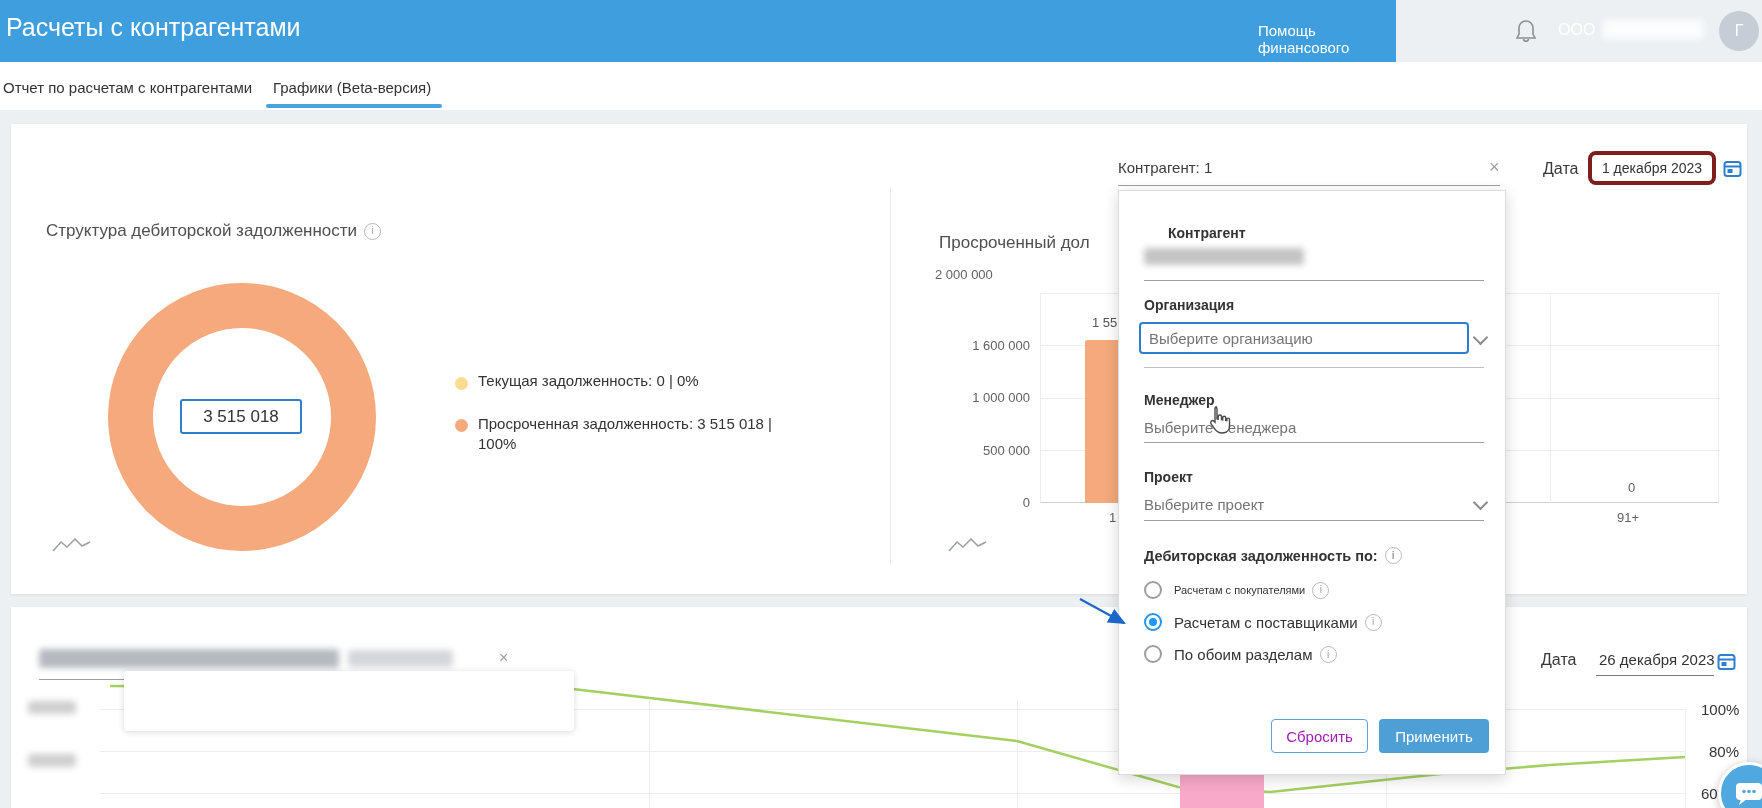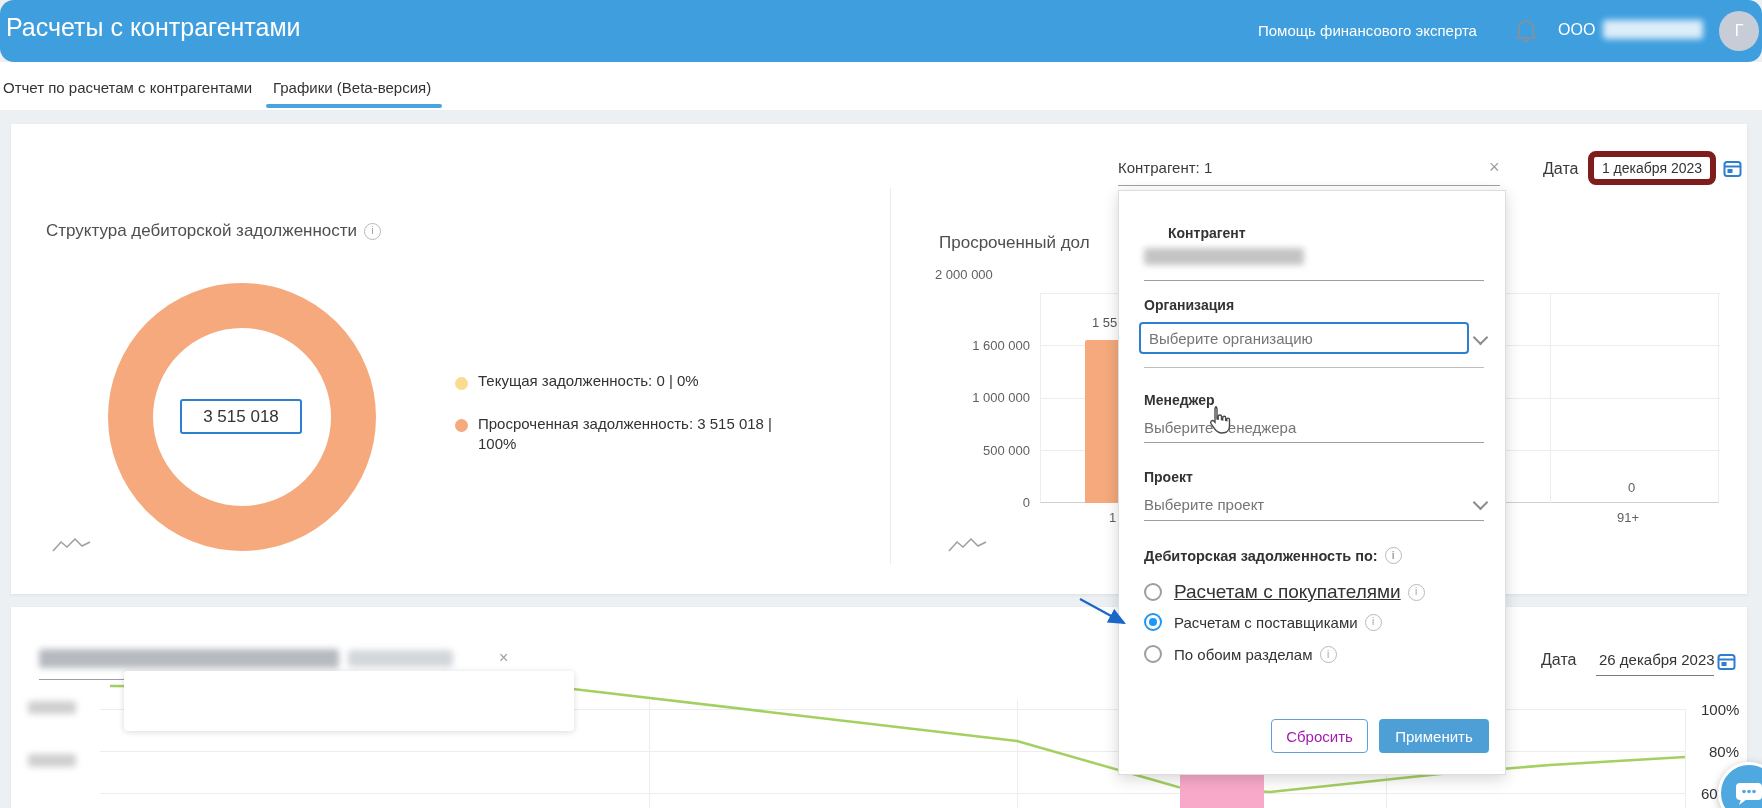--- a/index.html
+++ b/index.html
@@ -18,21 +18,21 @@
   .radio.checked::after{content:"";position:absolute;left:3px;top:3px;width:8px;height:8px;border-radius:50%;background:#2196F3;}
   .tick{font-size:13px;color:#616161;}
   .x-close{font-size:18px;color:#9e9e9e;cursor:pointer;line-height:1;}
   .btn{display:flex;align-items:center;justify-content:center;border-radius:4px;font-size:15px;box-sizing:border-box;cursor:pointer;}
 </style>
 </head>
 <body>
 
 <div id="screen">
 
-  <div class="abs" style="left:0;top:0;width:1762px;height:62px;background:#3E9EDE;border-radius:14px;">
+  <div class="abs" style="left:0;top:0;width:1396px;height:62px;background:#3E9EDE;">
     <div class="abs" style="left:6px;top:13px;font-size:25px;color:#fff;">Расчеты с контрагентами</div>
     <div class="abs" style="left:1258px;top:22px;font-size:15px;color:#fff;cursor:pointer;">Помощь финансового эксперта</div>
     <svg class="abs" style="left:1514px;top:18px;" width="24" height="27" viewBox="0 0 24 27">
       <path d="M12 3c4 0 7 3 7 7v6l2 4H3l2-4v-6c0-4 3-7 7-7z" fill="none" stroke="#8f8f93" stroke-width="1.6"></path>
       <path d="M9.5 21c.3 1.4 1.3 2.3 2.5 2.3s2.2-.9 2.5-2.3" fill="none" stroke="#8f8f93" stroke-width="1.6"></path>
     </svg>
     <div class="abs" style="left:1558px;top:21px;font-size:16px;color:#fff;">ООО</div>
     <div class="abs blur" style="left:1603px;top:20px;width:100px;height:19px;background:rgba(255,255,255,.82);"></div>
     <div class="abs" style="left:1719px;top:11px;width:40px;height:40px;border-radius:50%;background:#c7cdd6;display:flex;align-items:center;justify-content:center;">
       <span style="color:#fff;font-size:16px;">Г</span>
@@ -44,21 +44,21 @@
     <div class="abs" style="left:273px;top:17px;font-size:15px;color:#333;cursor:pointer;">Графики (Beta-версия)</div>
     <div class="abs" style="left:266px;top:42px;width:176px;height:4px;background:#4AA3DE;border-radius:2px;"></div>
   </div>
 
   <div class="abs card" style="left:11px;top:124px;width:1736px;height:470px;"></div>
 
   <div class="abs" style="left:1118px;top:159px;font-size:15px;color:#3c3c3c;">Контрагент: 1</div>
   <div class="abs hline" style="left:1118px;top:185px;width:382px;background:#a0a0a0;"></div>
   <div class="abs x-close" style="left:1489px;top:158px;">×</div>
   <div class="abs" style="left:1543px;top:160px;font-size:16px;color:#383838;">Дата</div>
-  <div class="abs" style="left:1588px;top:151px;width:128px;height:34px;border:6px solid #7f1d1d;border-radius:8px;box-sizing:border-box;display:flex;align-items:center;justify-content:center;background:#fff;">
+  <div class="abs" style="left:1588px;top:151px;width:128px;height:34px;border:4px solid #7f1d1d;border-radius:8px;box-sizing:border-box;display:flex;align-items:center;justify-content:center;background:#fff;">
     <span style="font-size:14px;color:#333;">1 декабря 2023</span>
   </div>
   <svg class="abs" style="left:1723px;top:159px;" width="19" height="19" viewBox="0 0 19 19">
     <rect x="1.5" y="3" width="16" height="14" rx="2.5" fill="none" stroke="#2E7FD0" stroke-width="2"></rect>
     <line x1="1.5" y1="7.5" x2="17.5" y2="7.5" stroke="#2E7FD0" stroke-width="2"></line>
     <rect x="4.5" y="10" width="5" height="4" fill="#2E7FD0"></rect>
   </svg>
 
   <div class="abs" style="left:46px;top:221px;font-size:17px;color:#4f4f4f;">
     <span>Структура дебиторской задолженности</span><span class="info">i</span>
@@ -150,21 +150,21 @@
     <input class="abs" style="left: 25px; top: 301px; width: 300px; height: 24px; border: none; font-size: 15px; font-family: &quot;Liberation Sans&quot;, sans-serif; color: rgb(51, 51, 51); outline: none; padding: 0px;" placeholder="Выберите проект">
     <div class="abs chev" style="left:356px;top:306px;"></div>
     <div class="abs hline" style="left:25px;top:329px;width:340px;background:#9e9e9e;"></div>
 
     <div class="abs" style="left:25px;top:356px;font-weight:bold;font-size:14.5px;color:#333;">
       <span>Дебиторская задолженность по:</span><span class="info">i</span>
     </div>
 
     <div class="abs" style="left:25px;top:390px;display:flex;align-items:center;cursor:pointer;">
       <span class="radio"></span>
-      <span style="margin-left:12px;font-size:19px;color:#333;text-decoration:underline;">Расчетам с покупателями</span>
+      <span style="margin-left:12px;font-size:11px;color:#333;">Расчетам с покупателями</span>
       <span class="info">i</span>
     </div>
     <div class="abs" style="left:25px;top:422px;display:flex;align-items:center;cursor:pointer;">
       <span class="radio checked"></span>
       <span style="margin-left:12px;font-size:15px;color:#333;">Расчетам с поставщиками</span>
       <span class="info">i</span>
     </div>
     <div class="abs" style="left:25px;top:454px;display:flex;align-items:flex-end;cursor:pointer;">
       <span class="radio"></span>
       <span style="margin-left:12px;font-size:15px;color:#333;">По обоим разделам</span>

